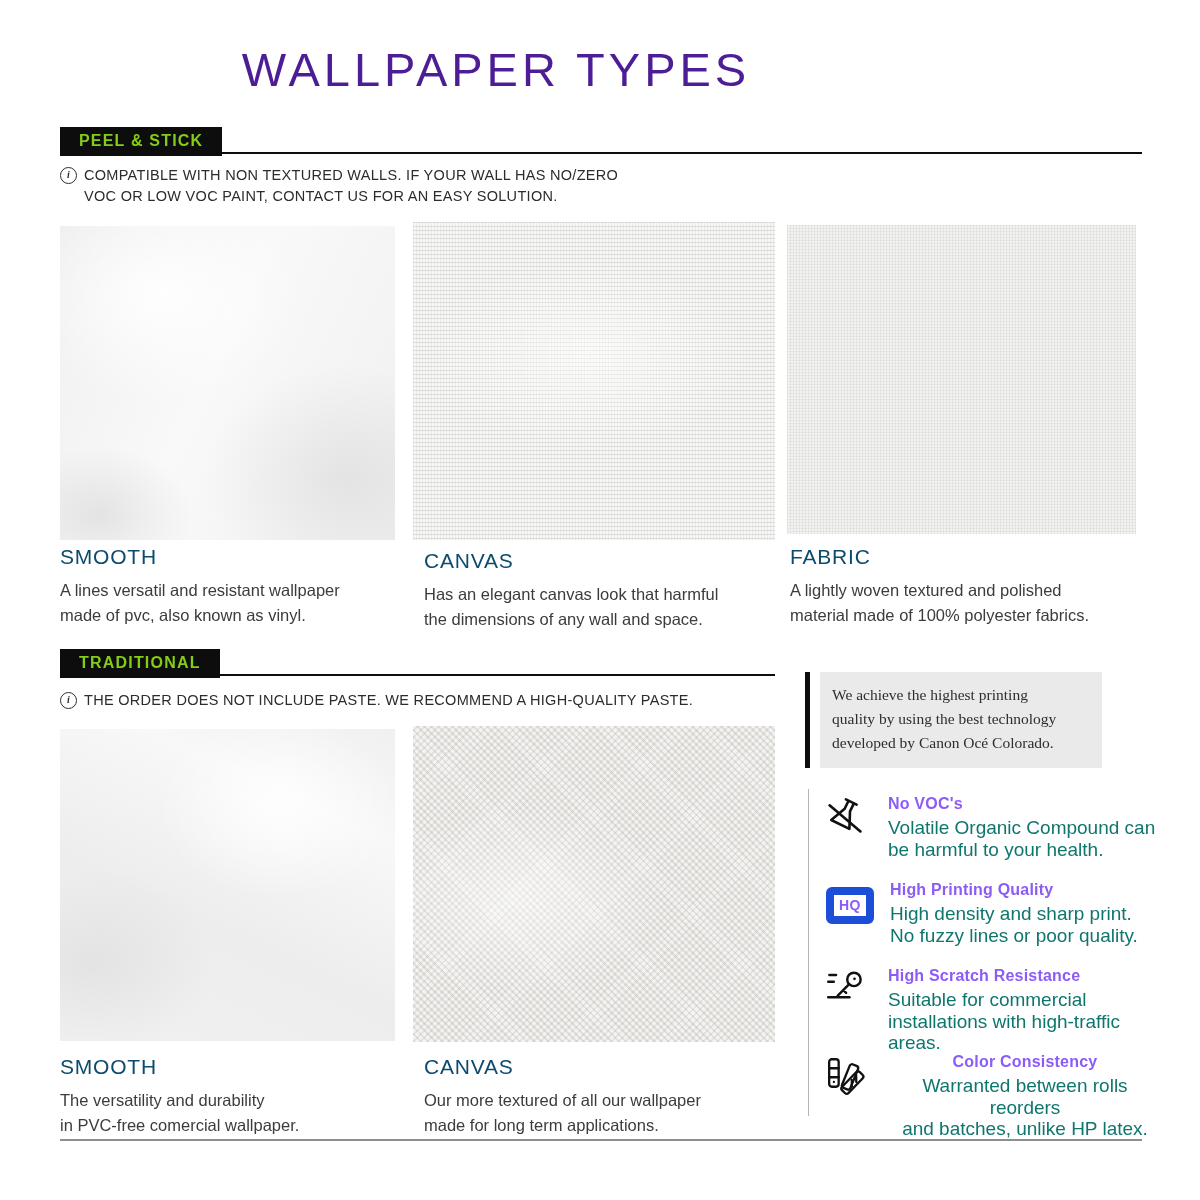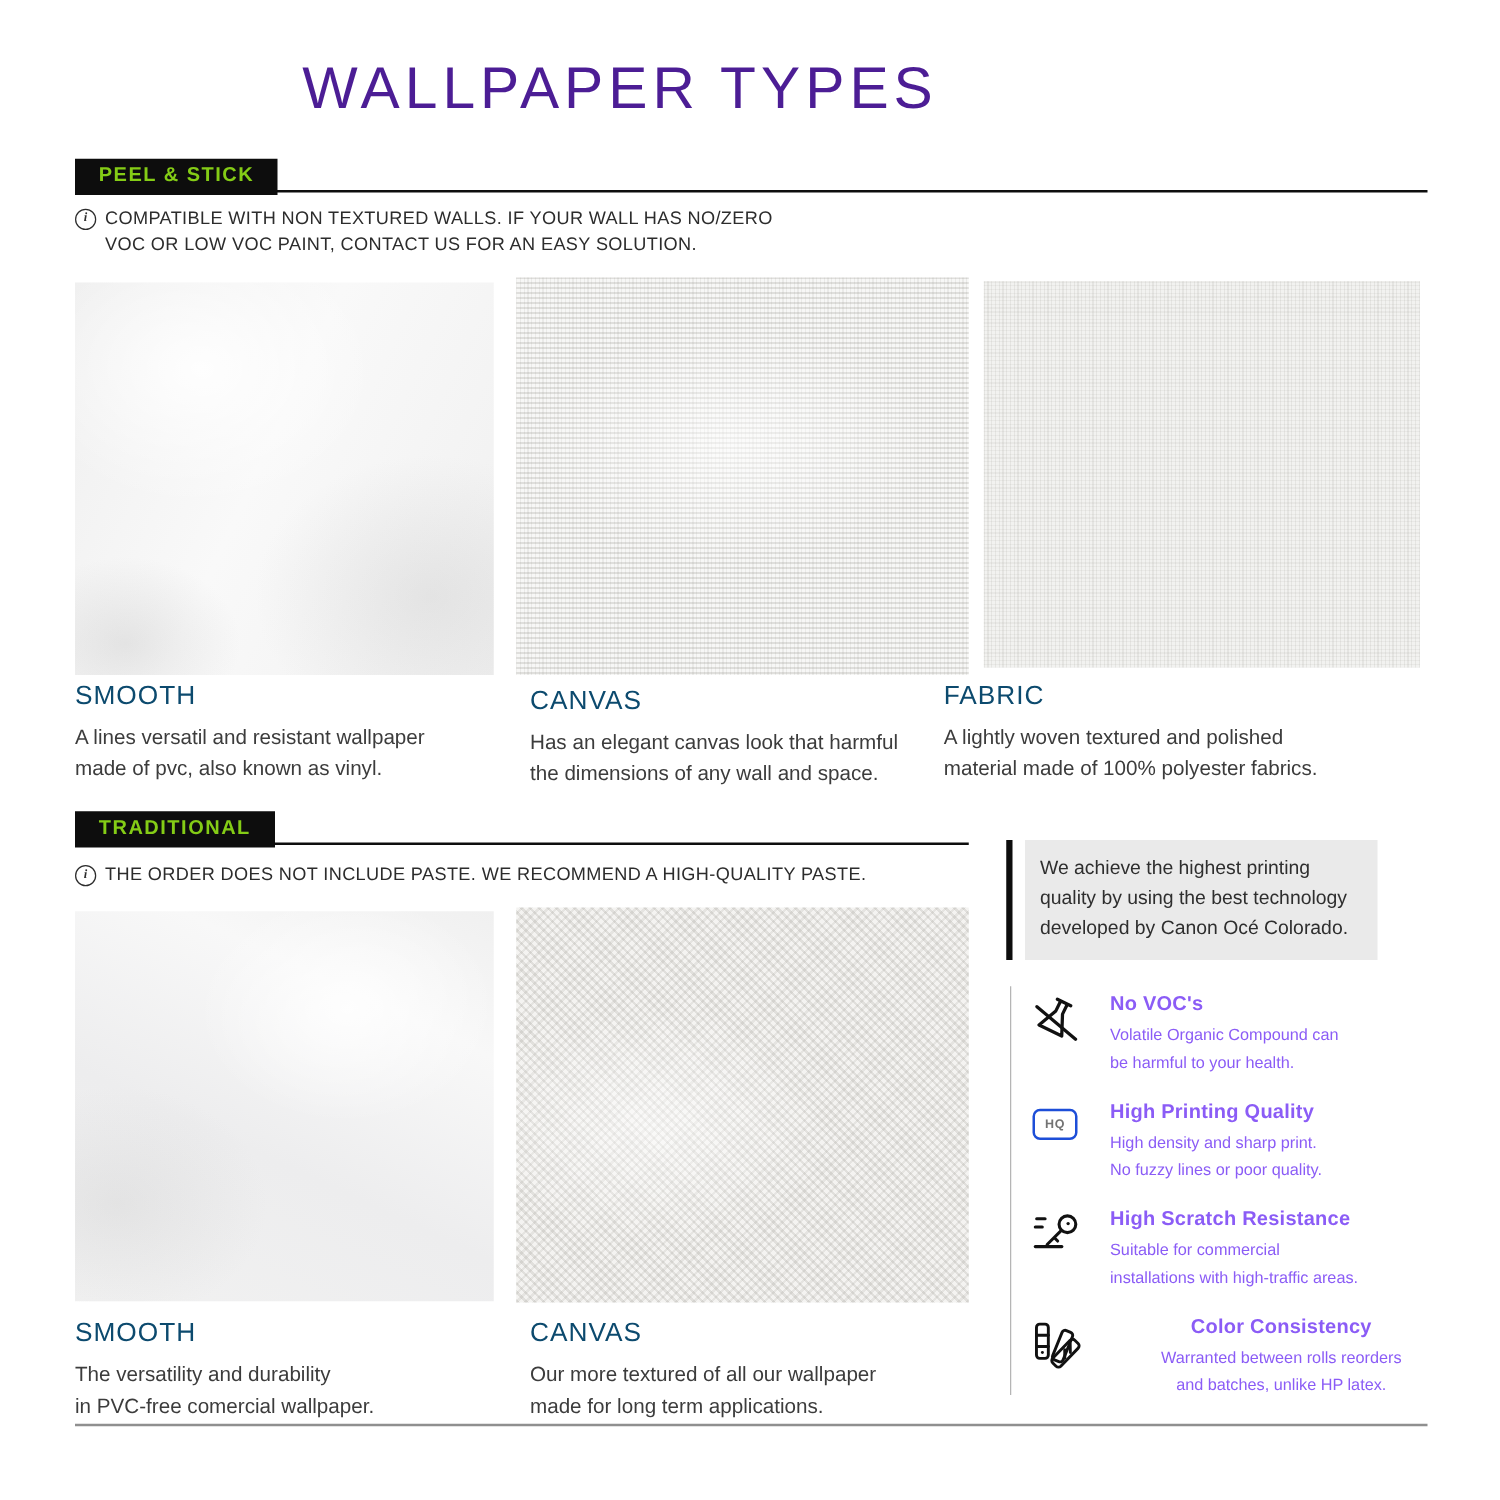--- a/index.html
+++ b/index.html
@@ -59,40 +59,40 @@
   }
   .tex-canvas-coarse{
     background-color:#f4f3f1;
     background-image:
       radial-gradient(40% 30% at 30% 55%, rgba(255,255,255,0.5), rgba(255,255,255,0)),
       repeating-linear-gradient(45deg, rgba(124,121,111,0.16) 0 2px, rgba(255,255,255,0) 2px 5px),
       repeating-linear-gradient(-45deg, rgba(124,121,111,0.12) 0 2px, rgba(255,255,255,0) 2px 5px);
   }
 
   .caption{position:absolute;}
-  .cap-p1{left:60px;top:545px;} .cap-p2{left:424px;top:549px;} .cap-p3{left:755px;top:545px;}
+  .cap-p1{left:60px;top:545px;} .cap-p2{left:424px;top:549px;} .cap-p3{left:790px;top:545px;}
   .cap-t1{left:60px;top:1055px;} .cap-t2{left:424px;top:1055px;}
   .caption h3{margin:0 0 9px;font-size:21px;font-weight:400;letter-spacing:0.8px;color:#0c4a6e;}
   .caption p{margin:0;font-size:16.5px;line-height:25px;color:#3c3c3c;}
 
   .quote-bar{position:absolute;left:805px;top:672px;width:5px;height:96px;background:#0d0d0d;}
   .quote-box{position:absolute;left:820px;top:672px;width:282px;height:96px;background:#eaeaea;
-             box-sizing:border-box;padding:11px 8px 0 12px;font-size:15.5px;line-height:24px;color:#2e2e2e;}
+             box-sizing:border-box;padding:11px 8px 0 12px;font-size:15.5px;line-height:24px;color:#2e2e2e;font-family:Liberation Serif, serif;}
 
   .feat-line{position:absolute;left:808px;top:789px;width:1px;height:327px;background:#b5b5b5;}
 
   .feature{position:absolute;left:826px;width:336px;display:flex;gap:16px;}
   .f1{top:795px;} .f2{top:881px;} .f3{top:967px;} .f4{top:1053px;text-align:center;}
   .f-icon{flex:0 0 46px;padding-top:2px;}
   .f-body{flex:1;}
   .f-title{margin:0 0 4px;font-size:16px;font-weight:700;color:#8b5cf6;letter-spacing:0.2px;}
-  .f-desc{margin:0;font-size:13px;line-height:21.5px;color:#8b5cf6;}
-
-  .hq-box{width:32px;height:21px;border:2px solid #1d4ed8;border-radius:6px;font-size:10px;font-weight:700;
-          letter-spacing:0.5px;text-align:center;line-height:21px;color:#737373;margin-top:4px;}
+  .f-desc{margin:0;font-size:19px;line-height:21.5px;color:#0f766e;}
+
+  .hq-box{width:32px;height:21px;border:8px solid #1d4ed8;border-radius:6px;font-size:14px;font-weight:700;
+          letter-spacing:0.5px;text-align:center;line-height:21px;color:#8b5cf6;margin-top:4px;}
 
   .bottom-rule{position:absolute;left:60px;top:1139px;width:1082px;height:2px;background:#8f8f8f;}
 
   svg.icon{stroke:#111;stroke-width:2.2;fill:none;stroke-linecap:round;stroke-linejoin:round;overflow:visible;display:block;}
 </style>
 </head>
 <body>
 
 <div class="page">
 

